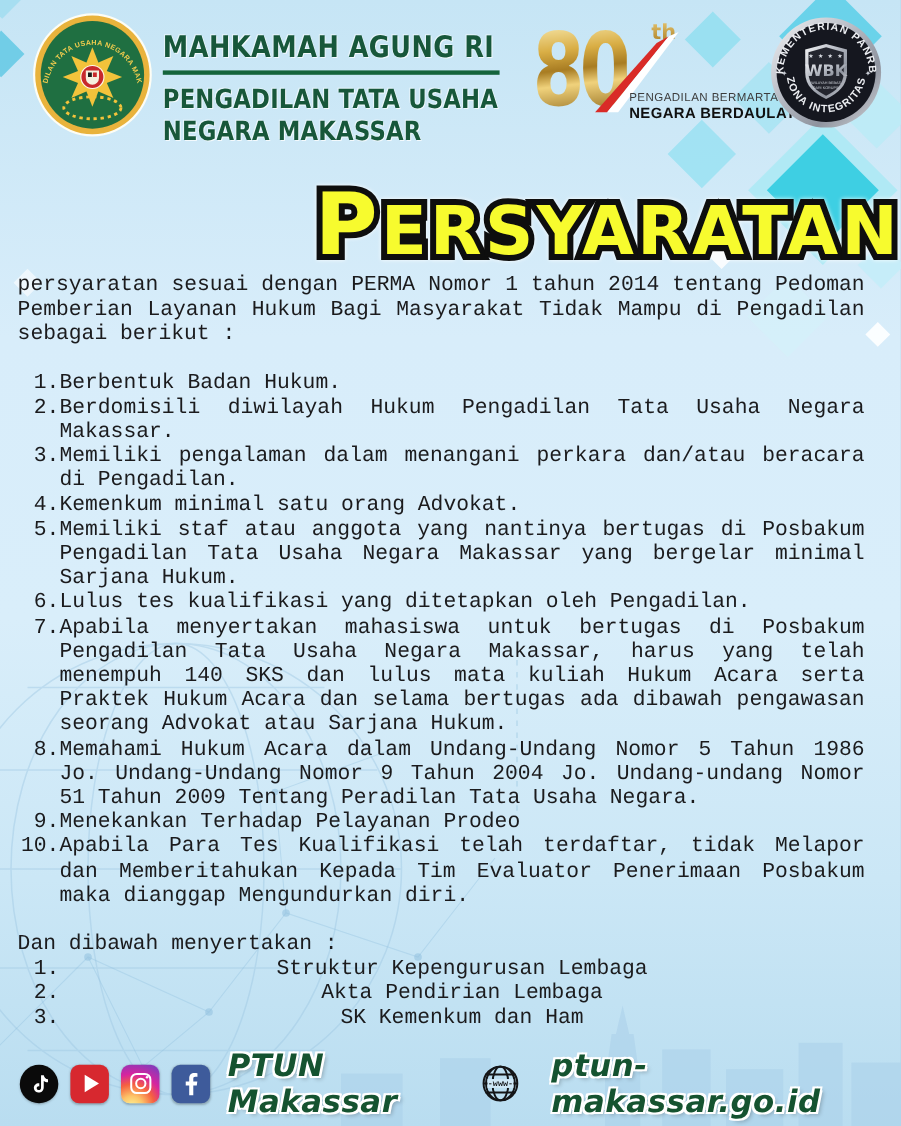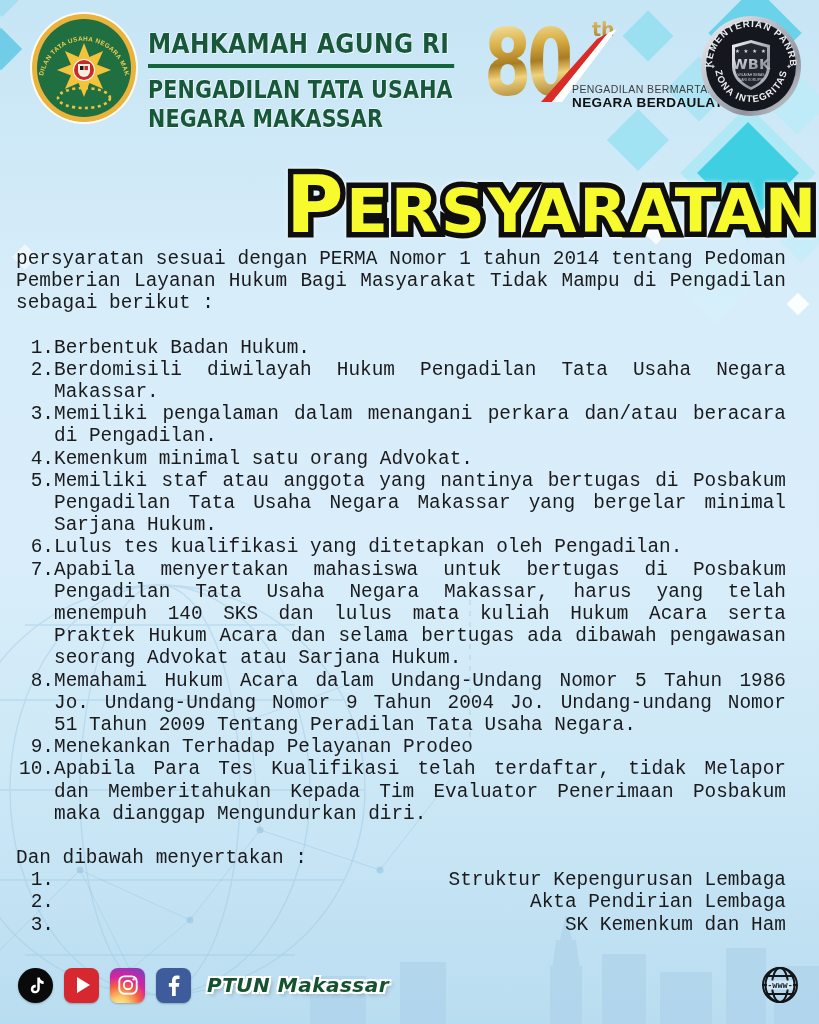--- a/index.html
+++ b/index.html
@@ -57,35 +57,35 @@
   .ot-rest{font-size:61px;}
   
   .bodycopy{position:absolute;left:16px;top:248px;width:770px;
     font-family:"Liberation Mono","DejaVu Sans Mono",monospace;font-size:19.4px;
     line-height:22.2px;color:#1b1b1d;}
   .intro{margin:0;text-align:justify;}
   .req-list{list-style:none;margin:22px 0 0 0;padding:0;}
   .req-item{display:flex;align-items:flex-start;}
   .req-num{width:38px;flex:0 0 38px;text-align:right;white-space:pre;}
   .req-text{flex:1;text-align:justify;}
-  .closing-list .req-text{text-align:right;}
+  .closing-list .req-text{text-align:center;}
   .closing-lead{margin:22px 0 0 0;}
   .closing-list{margin-top:0;}
   
   .footer{position:absolute;left:0;bottom:0;width:100%;height:78px;display:flex;align-items:center;padding:0 18px;box-sizing:border-box;}
   .social{display:flex;gap:11px;align-items:center;}
   .si{width:35px;height:35px;border-radius:8px;display:flex;align-items:center;justify-content:center;box-shadow:0 1px 2px rgba(0,0,0,.25);}
   .si.tiktok{border-radius:50%;background:#0a0a0a;}
   .si.youtube{background:#d7282f;}
   .si.instagram{background:radial-gradient(circle at 28% 110%,#fdf497 0%,#fdc468 22%,#f56040 45%,#d6249f 65%,#8a3ab9 90%);}
   .si.facebook{background:#3e5b9b;}
   .play{width:0;height:0;border-left:13px solid #fff;border-top:8px solid transparent;border-bottom:8px solid transparent;margin-left:3px;}
   .brand,.url{
     font-family:"DejaVu Sans",sans-serif;font-weight:bold;font-style:italic;
-    font-size:20px;color:#155330;letter-spacing:.5px;
+    font-size:28px;color:#155330;letter-spacing:.5px;
     text-shadow:-2px -2px 0 #fff,2px -2px 0 #fff,-2px 2px 0 #fff,2px 2px 0 #fff,3px 3px 4px rgba(0,0,0,.25);
   }
   .brand{margin-left:16px;}
   .site{margin-left:auto;display:flex;align-items:center;gap:27px;}
 </style>
 </head>
 <body>
 
 <div class="poster">
 
@@ -340,15 +340,16 @@
       <svg width="42" height="42" viewBox="0 0 42 42">
         <g fill="none" stroke="#141517" stroke-width="2">
           <circle cx="21" cy="21" r="17"></circle>
           <ellipse cx="21" cy="21" rx="8" ry="17"></ellipse>
           <ellipse cx="21" cy="21" rx="14.5" ry="17"></ellipse>
           <path d="M4,21 H38 M6,12 H36 M6,30 H36"></path>
         </g>
         <rect x="8" y="16.5" width="26" height="9" fill="#cfe8f7"></rect>
         <text x="21" y="24" font-family="Liberation Mono,monospace" font-size="8.5" font-weight="bold" fill="#141517" text-anchor="middle">-www-</text>
       </svg>
+      <span class="url">ptun-makassar.go.id</span>
     </div>
   </footer>
 </div>
 
 </body></html>

